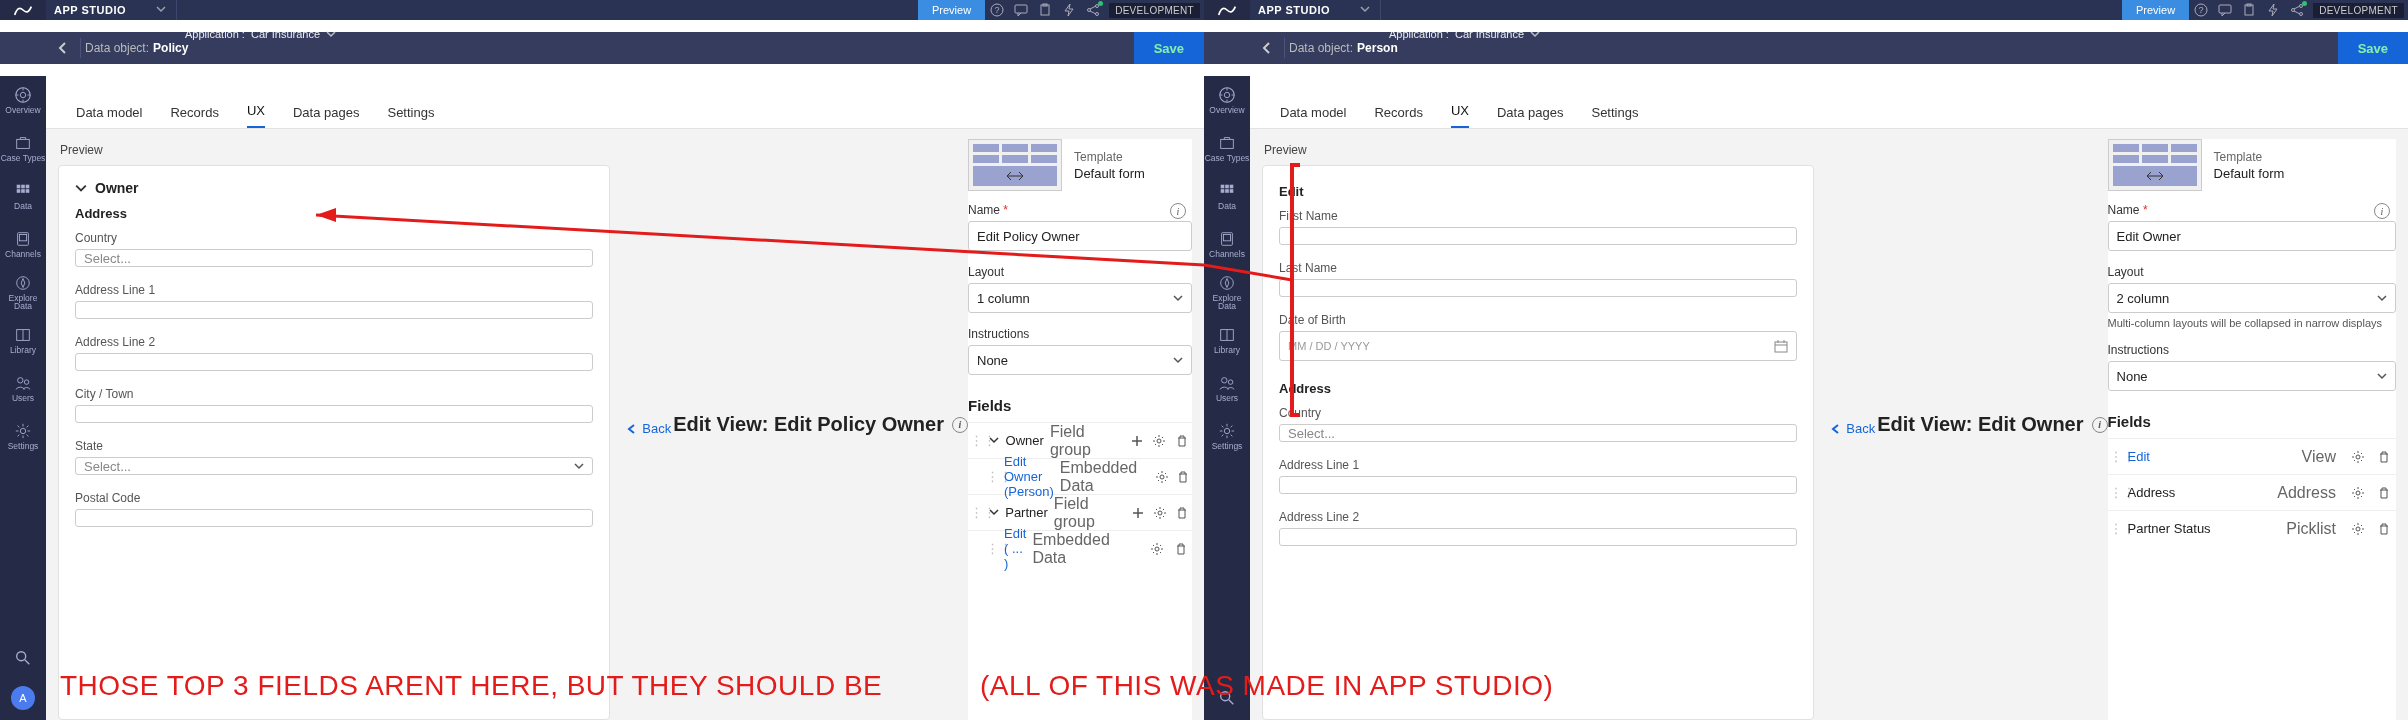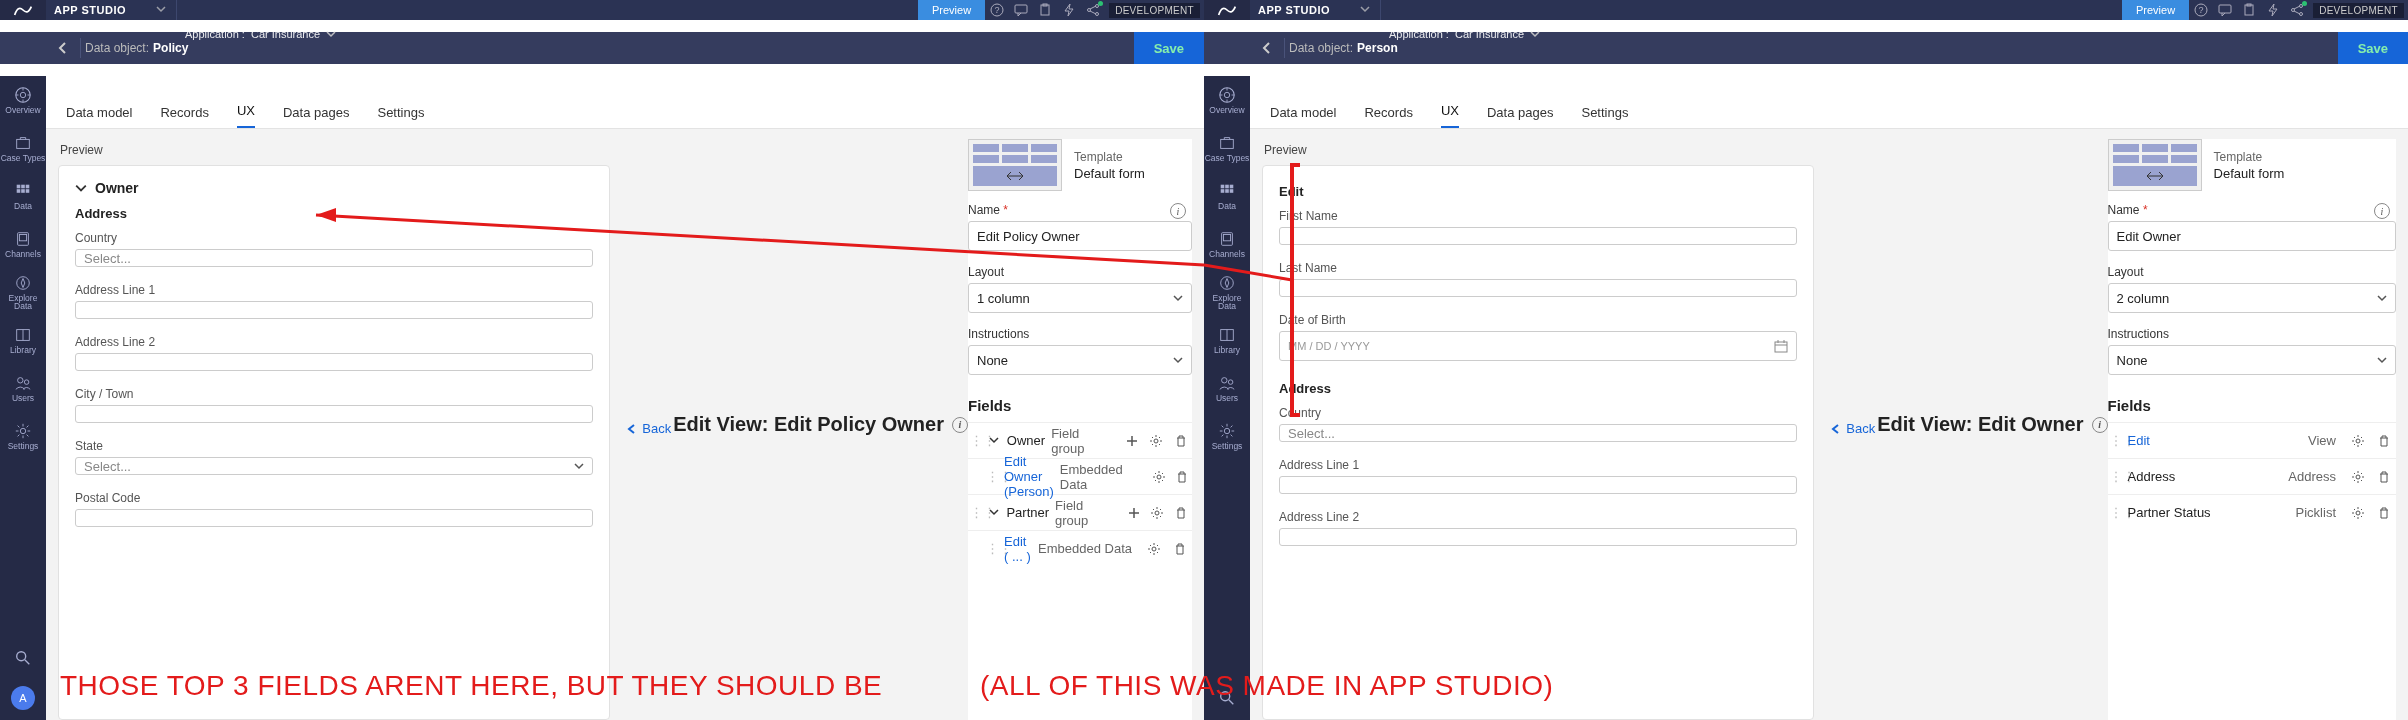--- a/index.html
+++ b/index.html
@@ -24,21 +24,21 @@
   .h2-save { margin-left: auto; background: #1665d8; color: #86efac; border: none; height: 32px; padding: 0 20px; font-weight: bold; font-size: 13px; cursor: pointer; }
   .body { flex: 1; display: flex; overflow: hidden; }
   .leftnav { width: 46px; background: #252a46; display: flex; flex-direction: column; align-items: center; padding-top: 0; }
   .leftnav-item { width: 46px; height: 48px; display: flex; flex-direction: column; align-items: center; justify-content: center; color: #a7add0; gap: 2px; cursor: pointer; }
   .leftnav-item svg { width: 18px; height: 18px; }
   .leftnav-label { font-size: 8.5px; color: #a7add0; text-align: center; line-height: 1; }
   .leftnav-spacer { flex: 1; }
   .leftnav-search { width: 46px; height: 44px; display: flex; align-items: center; justify-content: center; color: #a7add0; cursor: pointer; }
   .avatar { width: 24px; height: 24px; border-radius: 50%; background: #4b7bec; color: #fff; display: flex; align-items: center; justify-content: center; font-size: 11px; margin: 6px 0 10px; }
   .main { flex: 1; display: flex; flex-direction: column; background: #f3f3f3; overflow: hidden; }
-  .tabs { height: 53px; background: #fff; border-bottom: 1px solid #e3e3e3; display: flex; align-items: flex-end; padding-left: 20px; gap: 28px; font-size: 13px; }
+  .tabs { height: 53px; background: #fff; border-bottom: 1px solid #e3e3e3; display: flex; align-items: flex-end; padding-left: 30px; gap: 28px; font-size: 13px; }
   .tab { padding-bottom: 8px; color: #333; cursor: pointer; }
   .tab.active { border-bottom: 2px solid #1665d8; color: #111; }
   .content { flex: 1; display: flex; gap: 14px; padding: 10px 12px 0 12px; overflow: hidden; }
   .preview-col { width: 572px; display: flex; flex-direction: column; }
   .preview-head { font-size: 12px; color: #444; padding: 4px 2px 8px; }
   .preview-card { flex: 1; background: #fff; border: 1px solid #e1e1e1; border-radius: 4px; padding: 14px 16px; overflow-y: auto; }
   .collapse-header { display: flex; align-items: center; gap: 8px; font-weight: bold; font-size: 14px; padding-bottom: 6px; }
   .sub-label-b { font-weight: bold; font-size: 13px; padding: 4px 0 10px; }
   .field { margin-bottom: 16px; }
   .field-label { font-size: 12px; color: #555; padding-bottom: 4px; }
@@ -63,21 +63,21 @@
   .req { color: #d93025; }
   .cfg-input { width: 100%; height: 30px; border: 1px solid #ccc; border-radius: 3px; padding: 0 8px; font-size: 13px; display: flex; align-items: center; justify-content: space-between; }
   .cfg-select { justify-content: space-between; }
   .small-note { font-size: 11px; color: #555; padding-top: 4px; }
   .fields-h { font-weight: bold; font-size: 15px; padding: 8px 0 8px; }
   .field-row { display: flex; align-items: center; height: 36px; border-top: 1px solid #eee; gap: 6px; padding: 0 2px; }
   .drag { color: #bbb; width: 12px; text-align: center; cursor: grab; }
   .caret-t { width: 14px; text-align: center; cursor: pointer; }
   .fname { flex: 1; font-size: 13px; }
   .fname.link { color: #1665d8; cursor: pointer; }
-  .ftype { font-size: 13px; color: #666; padding-right: 6px; }
+  .ftype { font-size: 16px; color: #666; padding-right: 6px; }
   .row-icon { width: 20px; height: 20px; display: flex; align-items: center; justify-content: center; color: #666; cursor: pointer; }
   .indent { padding-left: 18px; }
   
   .anno-lines { position: absolute; pointer-events: none; z-index: 50; }
   .anno-text { position: absolute; font-family: Impact, 'Arial Black', sans-serif; font-size: 28px; color: #e31b1b; letter-spacing: 0.5px; z-index: 60; white-space: nowrap; }
   svg.caret-down { width: 10px; height: 10px; }
   .info-right { position: absolute; right: 6px; top: 0; }
   .green-dot { position: absolute; top: 1px; right: 2px; width: 5px; height: 5px; background: #2cc173; border-radius: 50%; }
 </style>
 </head>
@@ -638,20 +638,21 @@
                   </div>
               </div>
               <div class="cfg-field">
                 <div class="cfg-label">Layout</div>
                 <div class="cfg-input cfg-select">
                   <span>2 column</span>
                   <svg class="caret-down" viewBox="0 0 10 10">
                       <path d="M1 3 L5 7 L9 3" stroke="#555" stroke-width="1.5" fill="none"></path>
                     </svg>
                 </div>
+                <div class="small-note">Multi-column layouts will be collapsed in narrow displays</div>
               </div>
               <div class="cfg-field">
                 <div class="cfg-label">Instructions</div>
                 <div class="cfg-input cfg-select">
                   <span>None</span>
                   <svg class="caret-down" viewBox="0 0 10 10">
                       <path d="M1 3 L5 7 L9 3" stroke="#555" stroke-width="1.5" fill="none"></path>
                     </svg>
                 </div>
               </div>

